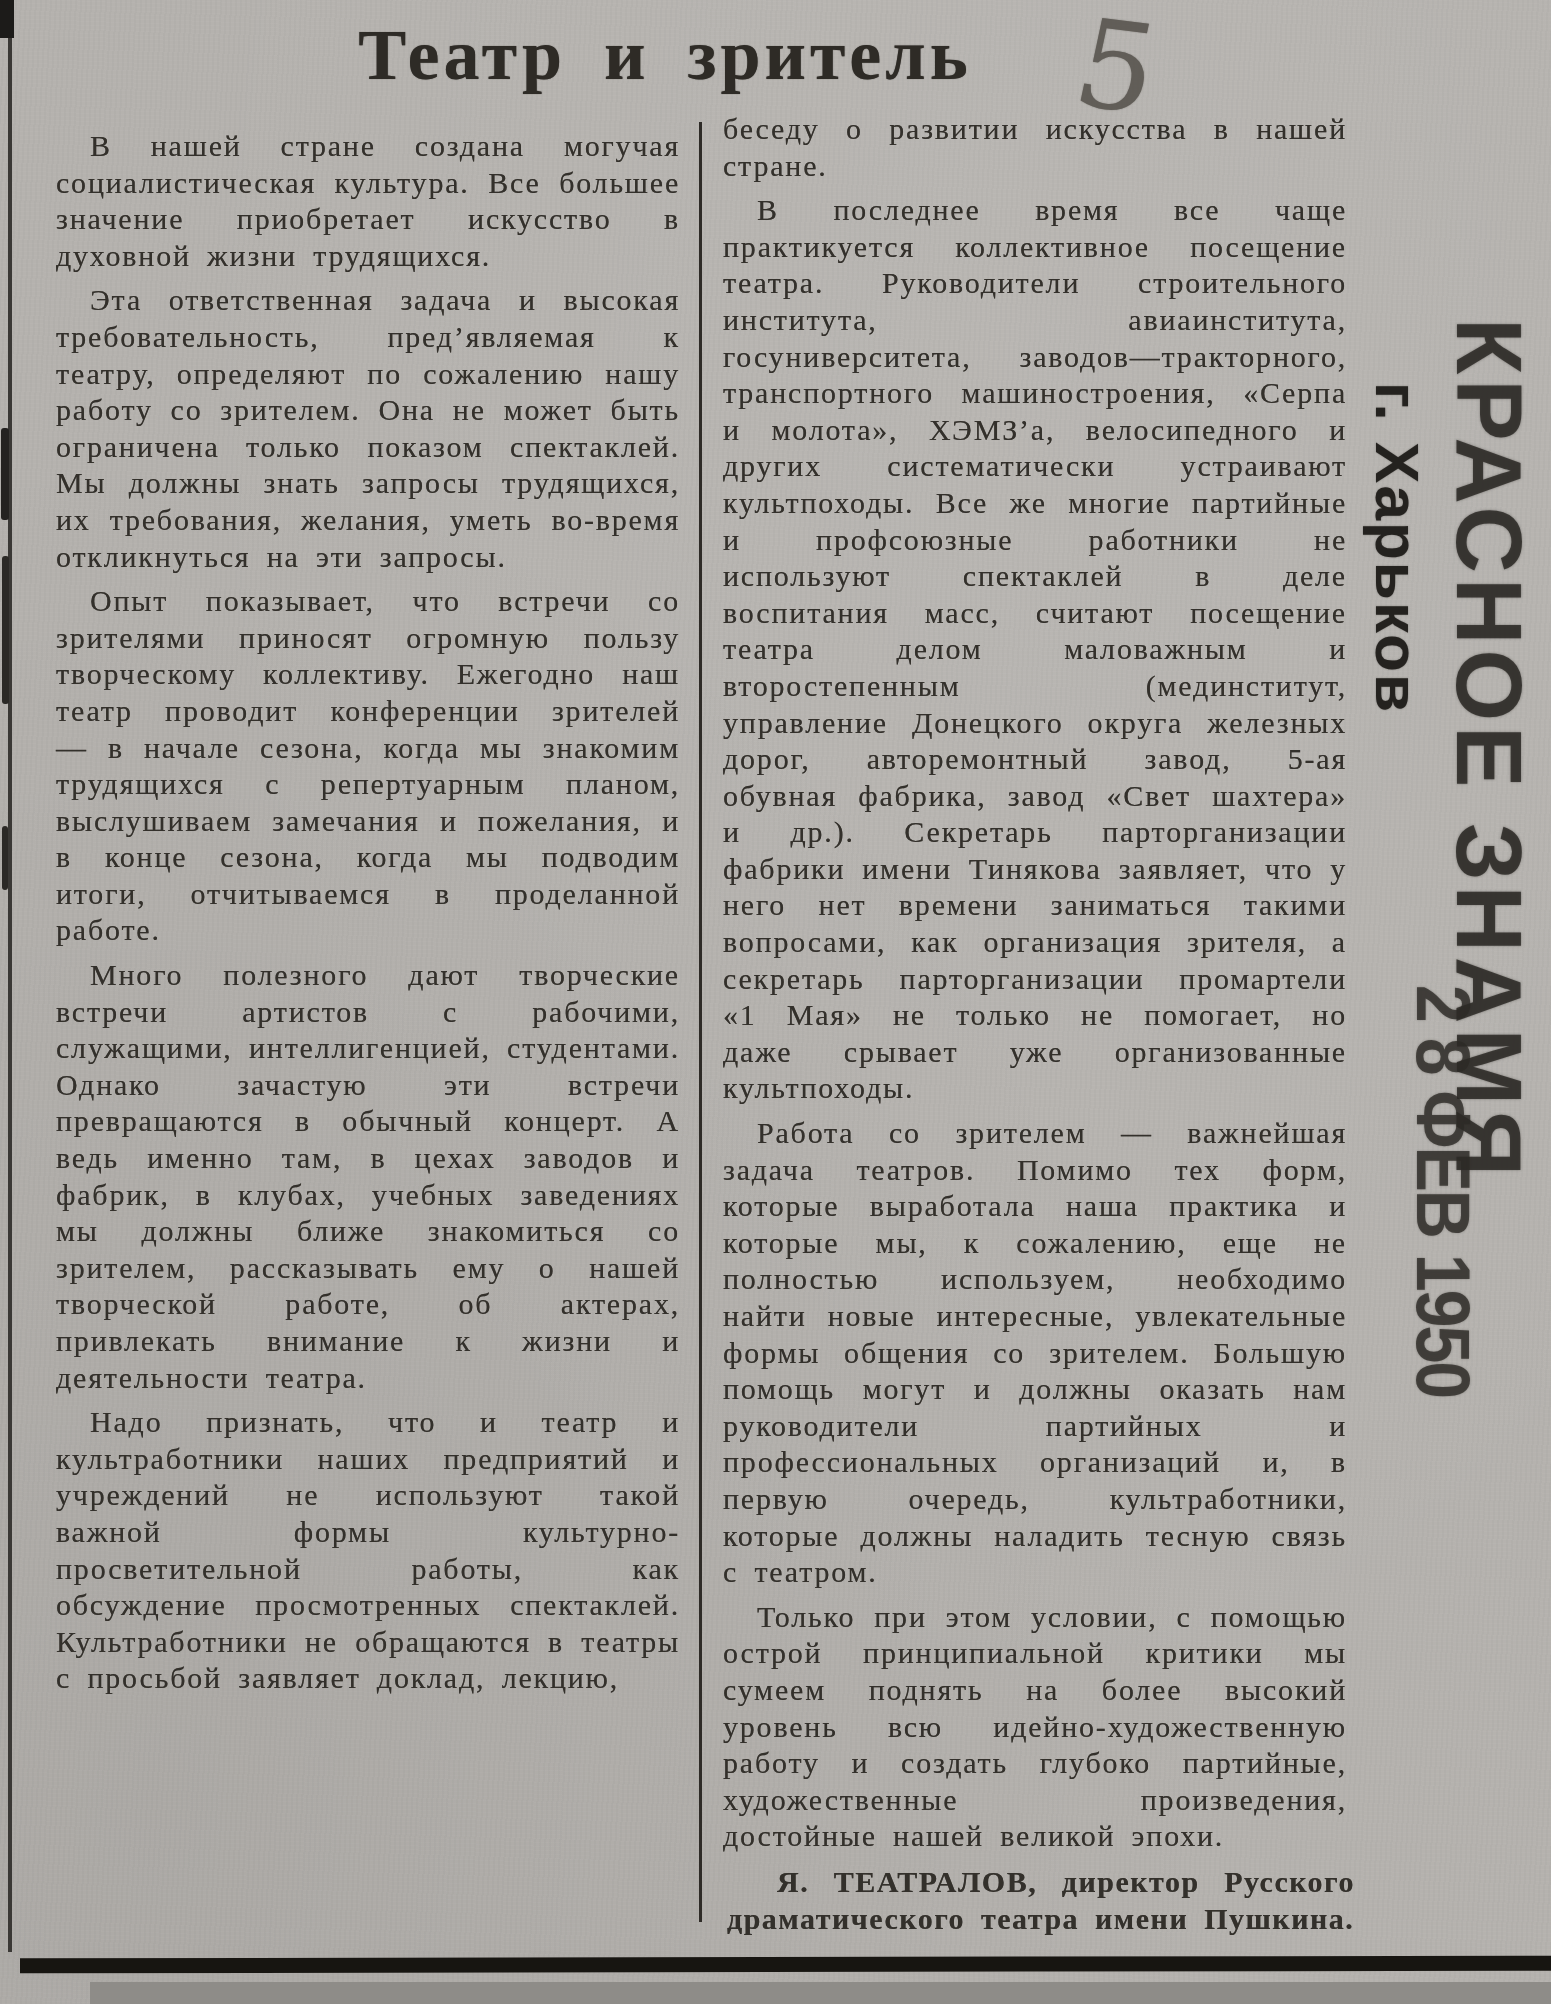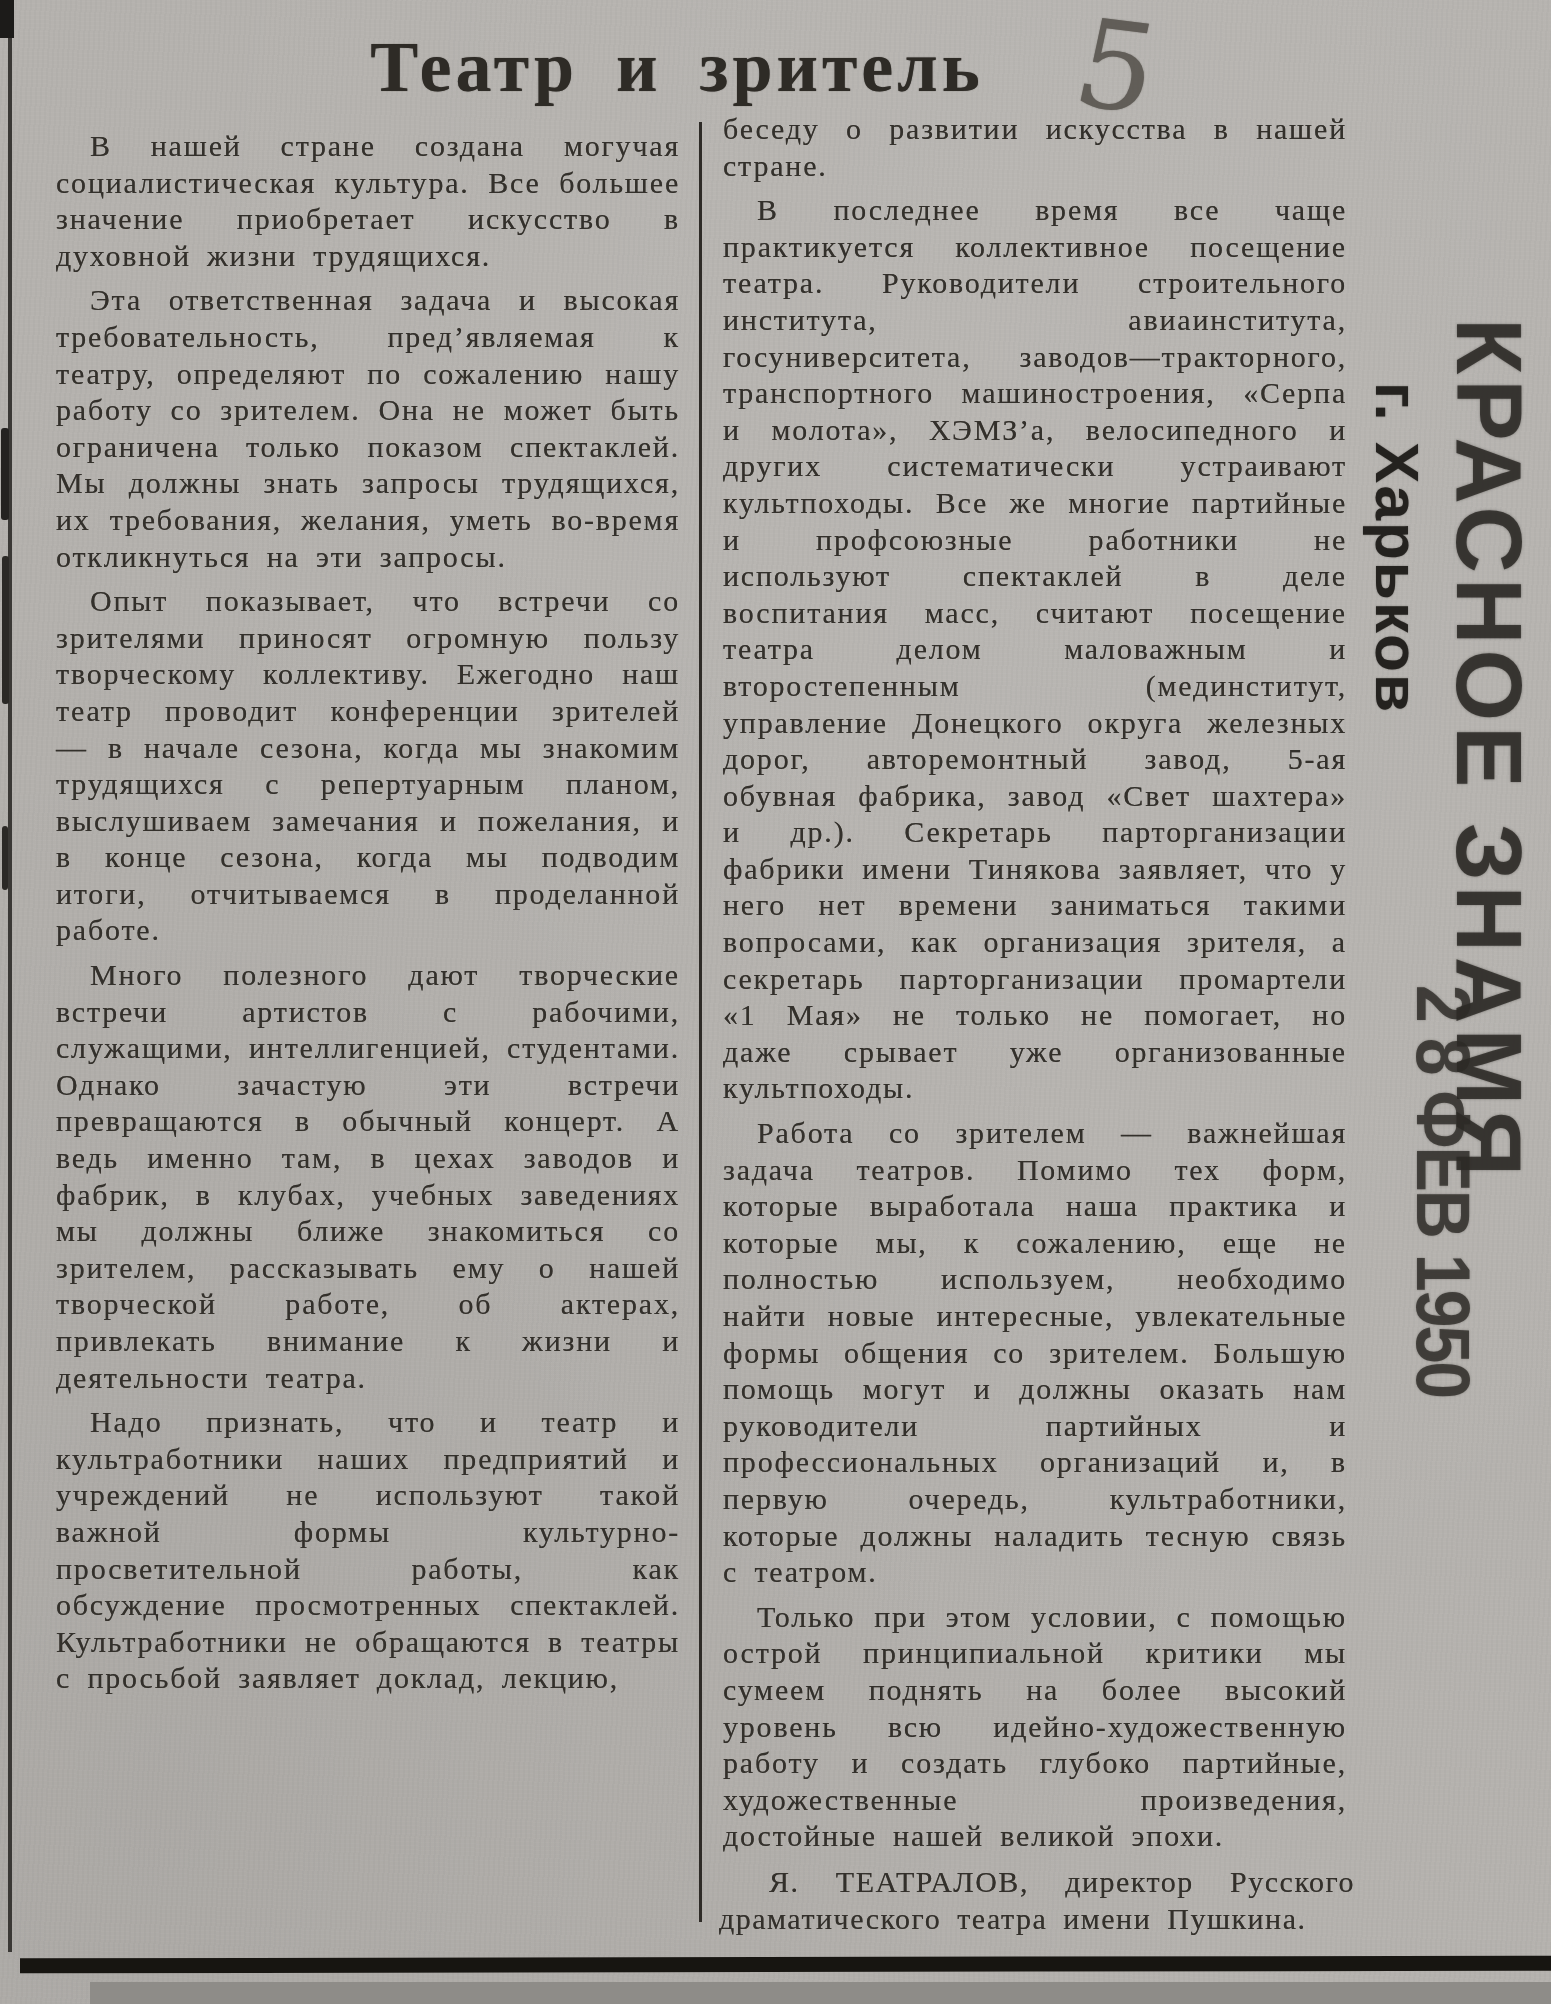--- a/index.html
+++ b/index.html
@@ -15,21 +15,21 @@
     color:#33302b;
   }
   
   .edge-line{position:absolute;left:8px;top:0;width:4px;height:1952px;background:#3a3835;}
   .edge-m1{position:absolute;left:0;top:0;width:14px;height:38px;background:#1c1b19;}
   .edge-m2{position:absolute;left:1px;top:428px;width:8px;height:92px;background:#242220;border-radius:3px;}
   .edge-m3{position:absolute;left:2px;top:556px;width:7px;height:148px;background:#2b2926;border-radius:3px;}
   .edge-m4{position:absolute;left:2px;top:826px;width:6px;height:64px;background:#2b2926;border-radius:3px;}
 
   .title{
-    position:absolute;left:280px;top:14px;width:770px;margin:12px;
+    position:absolute;left:280px;top:14px;width:770px;margin:0;
     font-size:72px;font-weight:bold;text-align:center;
     letter-spacing:4px;word-spacing:16px;
     color:#2e2b26;text-shadow:0 0 1px rgba(46,43,38,0.7);
   }
   .hand5{
     position:absolute;left:1078px;top:6px;
     font-family:"DejaVu Serif", serif;font-size:122px;line-height:1;
     color:#56524c;opacity:.88;transform:rotate(7deg) skewX(-5deg);
     text-shadow:0 0 1.5px rgba(70,66,60,0.6);
   }
@@ -43,22 +43,22 @@
   }
   .col.left{left:48px;}
   .col-right-wrap{position:absolute;left:715px;top:103px;width:640px;}
   .col.right{position:static;width:640px;}
   .para{margin:8px;text-indent:34px;}
   .para.no-indent{text-indent:0;}
 
   .divider{position:absolute;left:699px;top:122px;width:3px;height:1800px;background:#2e2b27;}
 
   .signature{
-    margin:6px 0 0 4px;
-    font-size:30px;line-height:37px;font-weight:normal;
+    margin:6px 0 0 12px;
+    font-size:30px;line-height:37px;font-weight:bold;
     letter-spacing:1.5px;word-spacing:7px;
     text-indent:50px;text-align:justify;
     text-shadow:0 0 0.6px rgba(51,48,43,0.65);
   }
 
   .stamp{
     position:absolute;writing-mode:vertical-rl;
     font-family:"Liberation Sans", sans-serif;font-weight:bold;
     white-space:nowrap;
   }

